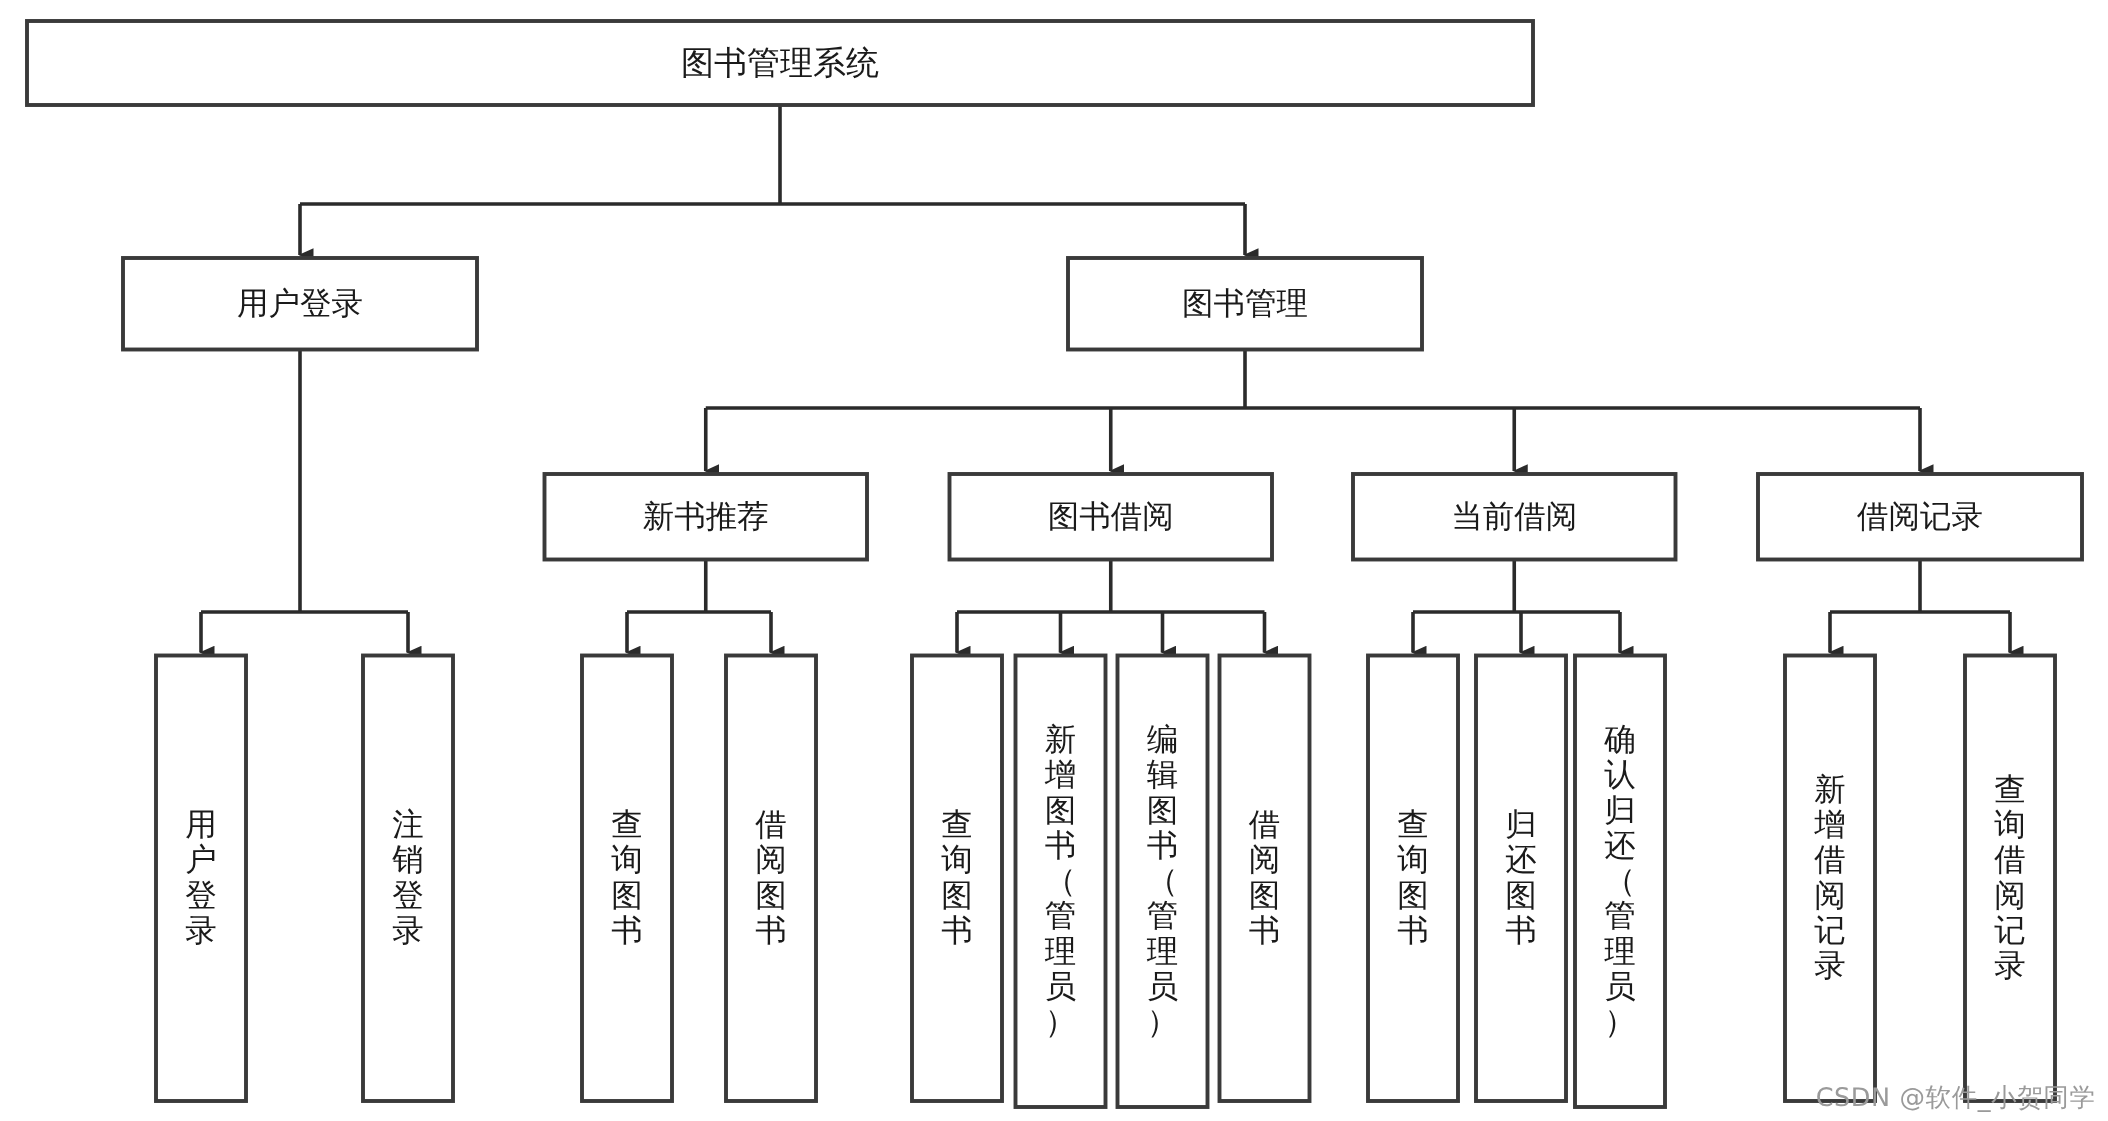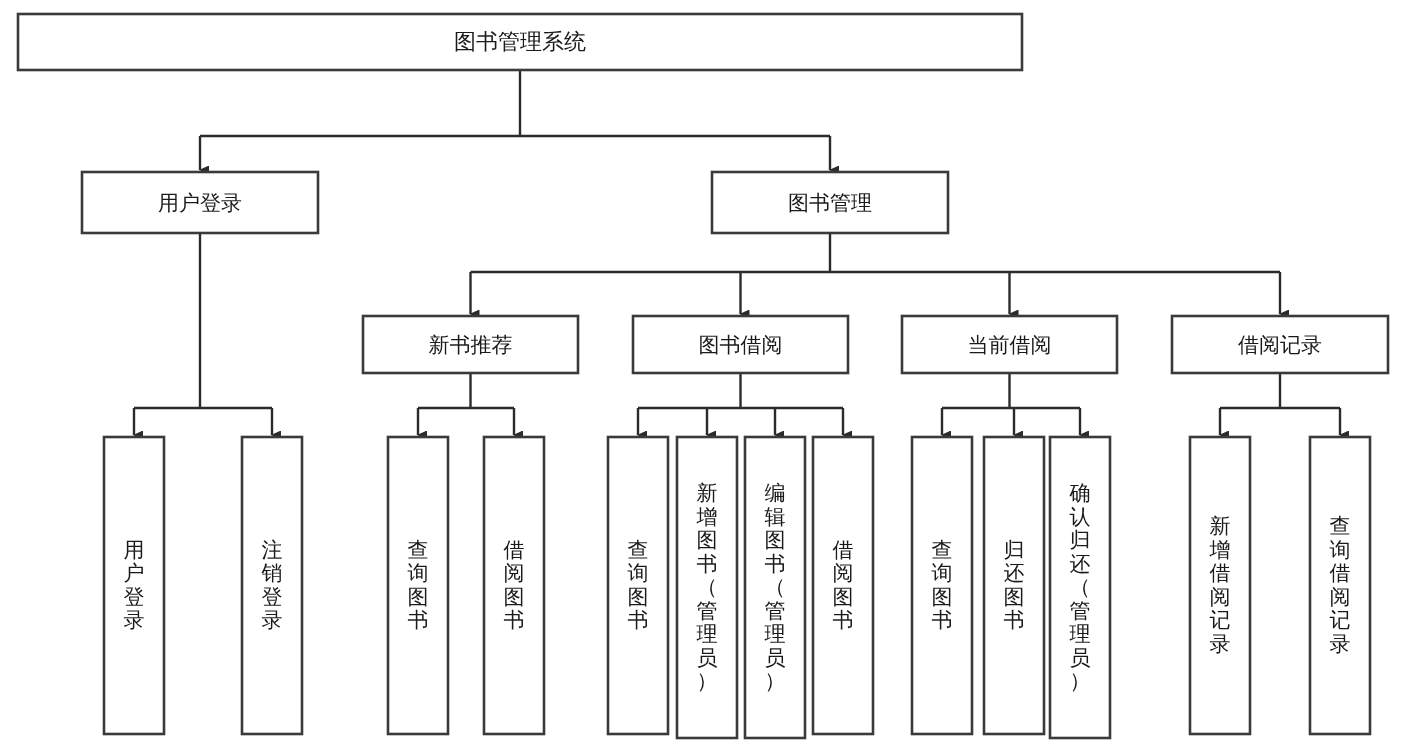--- a/index.html
+++ b/index.html
@@ -192,13 +192,14 @@
           <rect x="1190" y="437" width="60" height="297" class="node-box-leaf"></rect>
           <text x="1220" y="533.33" class="leaf-label"><tspan x="1220" dy="0">新</tspan><tspan x="1220" dy="23.5">增</tspan><tspan x="1220" dy="23.5">借</tspan><tspan x="1220" dy="23.5">阅</tspan><tspan x="1220" dy="23.5">记</tspan><tspan x="1220" dy="23.5">录</tspan></text>
         </g>
         <g>
           <rect x="1310" y="437" width="60" height="297" class="node-box-leaf"></rect>
           <text x="1340" y="533.33" class="leaf-label"><tspan x="1340" dy="0">查</tspan><tspan x="1340" dy="23.5">询</tspan><tspan x="1340" dy="23.5">借</tspan><tspan x="1340" dy="23.5">阅</tspan><tspan x="1340" dy="23.5">记</tspan><tspan x="1340" dy="23.5">录</tspan></text>
         </g>
       </g>
   </svg>
 
+  <div class="watermark">CSDN @软件_小贺同学</div>
 </div>
 
 </body></html>

